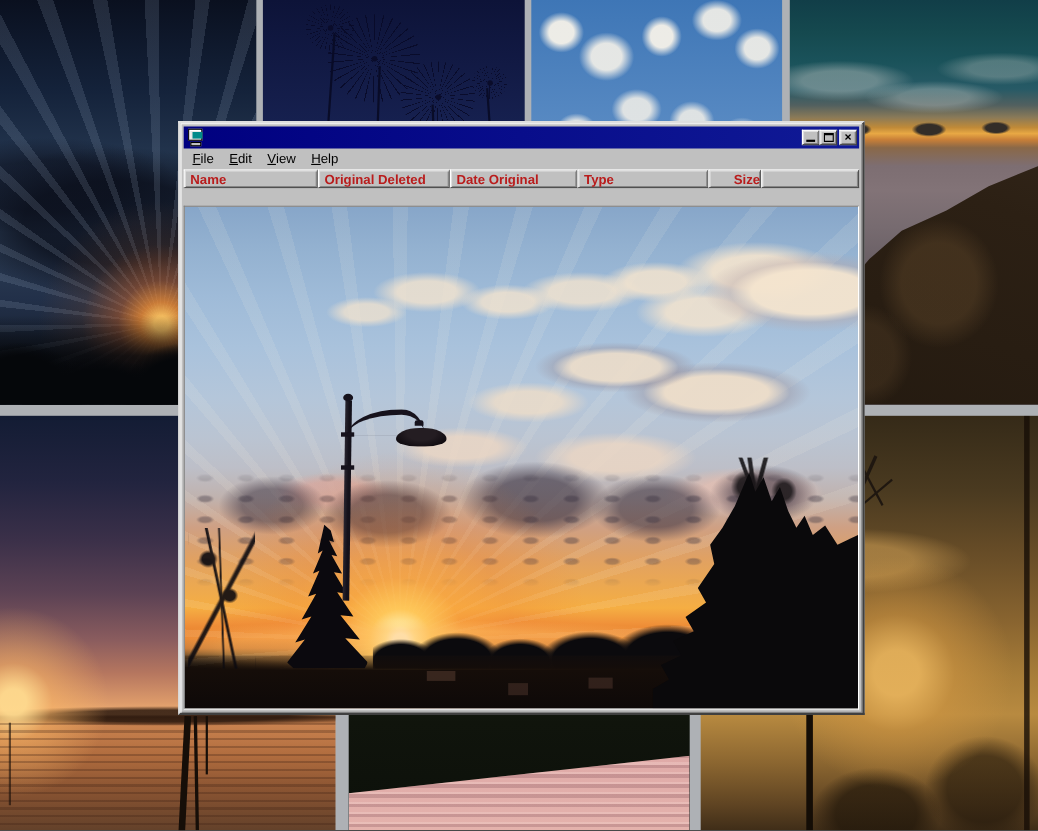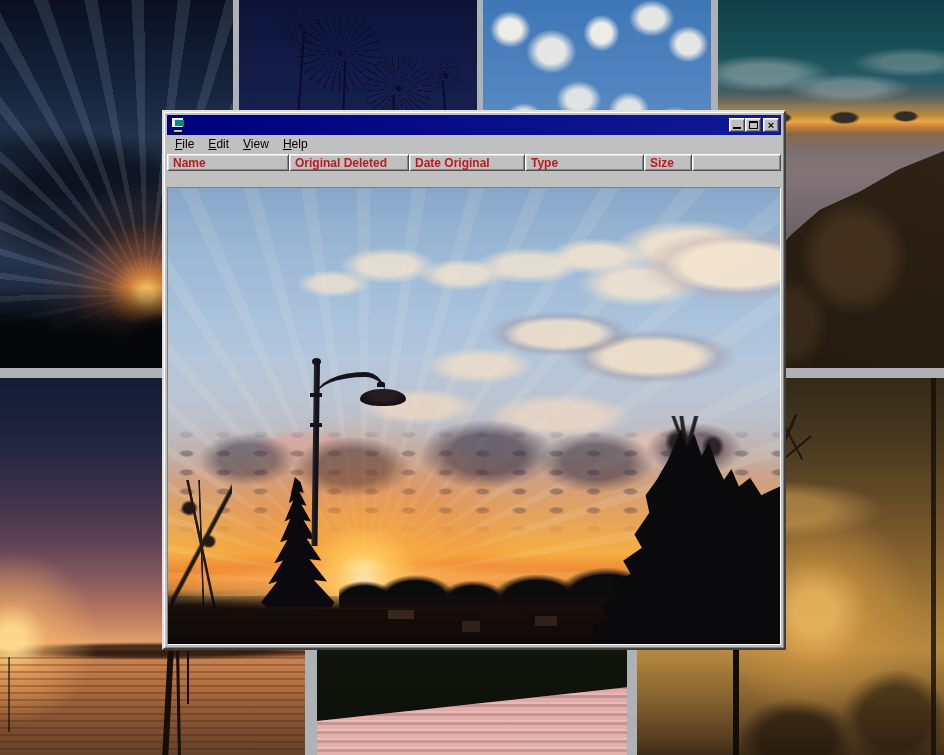--- a/index.html
+++ b/index.html
@@ -106,21 +106,21 @@
 
   .menubar{height:19px;display:flex;align-items:center;font-size:12px;color:#000;
        flex:0 0 auto;padding-left:1px;}
   .menu-item{padding:2px 7px 3px 7px;}
   .menu-item u{text-decoration:underline;}
 
   .headerrow{height:33px;display:flex;flex:0 0 auto;font-size:12px;color:#b91c1c;font-weight:bold;}
   .hcell{height:17px;background:#c0c0c0;border:1px solid;border-color:#fff #505050 #505050 #fff;
        box-shadow:inset 1px 1px 0 #dfdfdf, inset -1px -1px 0 #868686;
        padding:1px 4px 0 5px;white-space:nowrap;overflow:hidden;}
-  .hcell.right{padding-right:0;}
+  .hcell.right{text-align:right;padding-right:0;}
   .hfill{flex:1;}
 
   
   .content{position:relative;flex:1;overflow:hidden;border:1px solid #808080;border-right-color:#fff;border-bottom-color:#fff;}
   .layer{position:absolute;inset:0;}
   .sky{background:linear-gradient(180deg,#87a6c9 0%,#93b1d0 8%,#9fbbd8 18%,#a9c2dc 28%,#b4c6da 38%,#bac4d2 46%,#bdbfc8 52%,#c0b2ae 58%,#cfa083 64%,#e0a163 70%,#eda94f 76%,#f5ae43 80%,#f0923a 83%,#e57a28 86%,#b35a20 88%,#3a2212 89.5%,#171009 91%,#100b08 100%);}
   .rays{background:repeating-conic-gradient(from 215deg at 32% 86.5%, rgba(255,246,226,.10) 0deg 2deg, rgba(0,0,0,0) 2deg 8deg);}
   .clouds{background:
       radial-gradient(ellipse 16% 8% at 93% 17%, rgba(244,228,206,.95) 0 55%, rgba(186,168,168,.4) 75%, rgba(0,0,0,0) 100%),
       radial-gradient(ellipse 12% 6% at 85% 13%, rgba(244,228,206,.9) 0 55%, rgba(0,0,0,0) 100%),

